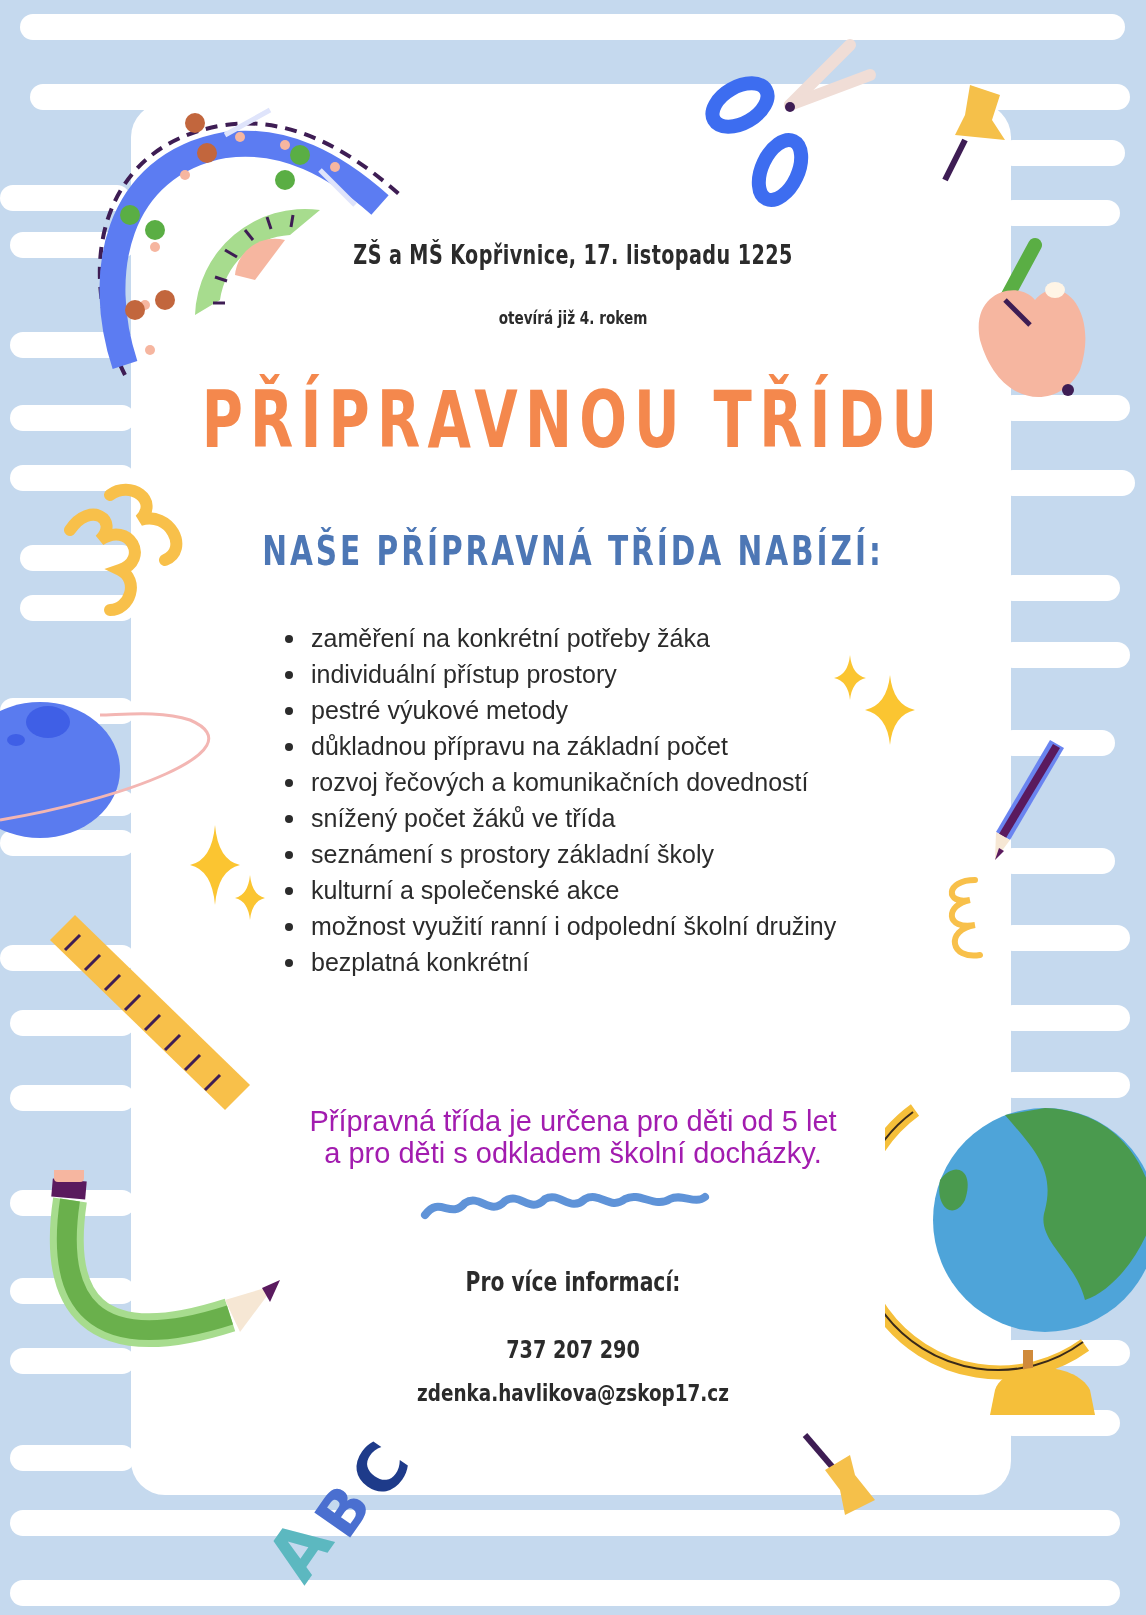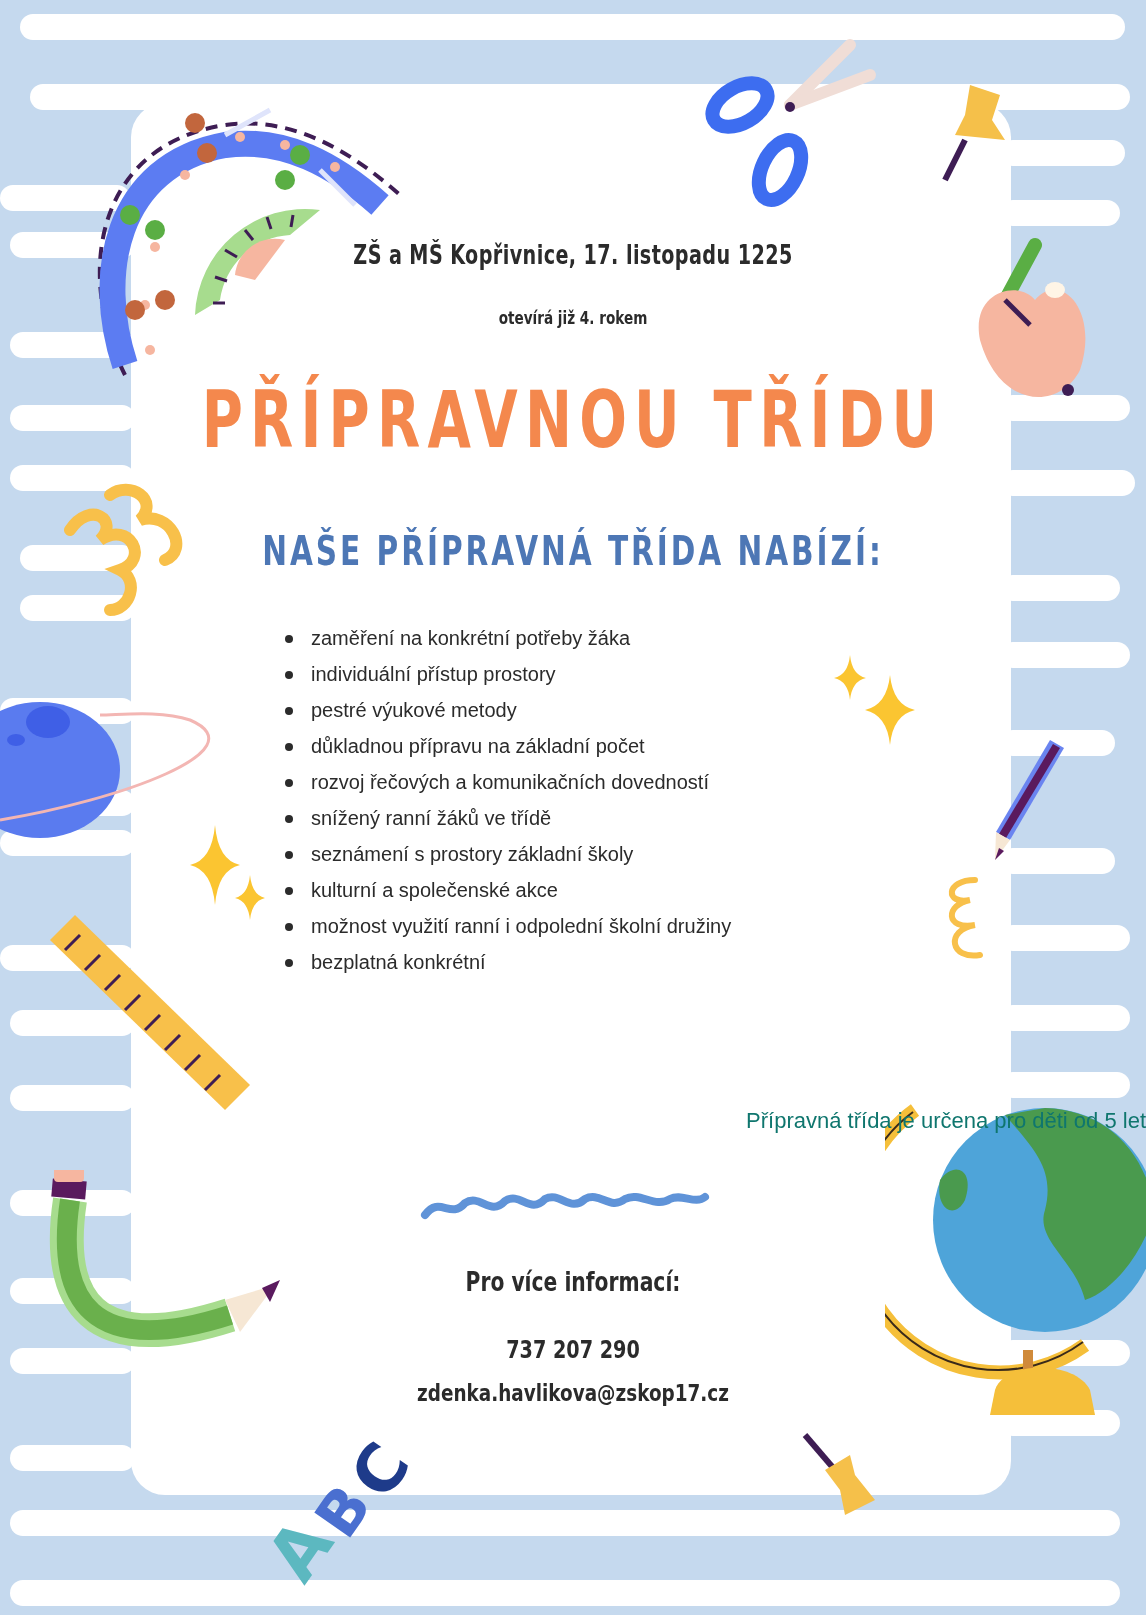--- a/index.html
+++ b/index.html
@@ -6,23 +6,23 @@
   body { width:1146px; height:1615px; position:relative; overflow:hidden; background:#c5d9ee; font-family:"Liberation Sans", sans-serif; }
   .stripe { position:absolute; height:26px; background:#ffffff; border-radius:13px; }
   .card { position:absolute; left:131px; top:103px; width:880px; height:1392px; background:#ffffff; border-radius:34px; }
   .deco { position:absolute; }
   .txt { position:absolute; left:0; width:1146px; text-align:center; }
   .school { top:240px; font-family:"DejaVu Sans Condensed","DejaVu Sans", sans-serif; font-size:26px; font-weight:bold; color:#2b2b2b; letter-spacing:0.5px; left:0; width:1146px; transform:scaleX(0.82); transform-origin:center; }
   .subline { top:308px; font-family:"DejaVu Sans", sans-serif; font-size:17px; font-weight:bold; color:#2b2b2b; transform:scaleX(0.8); }
   .title { top:375px; font-family:"DejaVu Sans", sans-serif; font-size:78px; font-weight:bold; color:#f4884d; letter-spacing:10px; transform:scaleX(0.72); }
   .subtitle { top:528px; font-family:"DejaVu Sans", sans-serif; font-size:40px; font-weight:bold; color:#4d77b5; letter-spacing:4px; transform:scaleX(0.74); }
   ul.list { position:absolute; left:285px; top:620px; margin:0; padding:0; list-style:none; }
-  ul.list li { font-family:"Liberation Sans", sans-serif; font-size:20px; color:#2b2b2b; line-height:36px; height:36px; position:relative; padding-left:26px; white-space:nowrap; }
+  ul.list li { font-family:"Liberation Sans", sans-serif; font-size:25px; color:#2b2b2b; line-height:36px; height:36px; position:relative; padding-left:26px; white-space:nowrap; }
   ul.list li::before { content:""; position:absolute; left:0; top:15px; width:8px; height:8px; border-radius:50%; background:#2b2b2b; }
-  .note { top:1105px; font-family:"Liberation Sans", sans-serif; font-size:22px; color:#0f766e; line-height:32px;text-align:right; }
+  .note { top:1105px; font-family:"Liberation Sans", sans-serif; font-size:29px; color:#a21caf; line-height:32px; }
   .note span { display:block; }
   .more { top:1267px; font-family:"DejaVu Sans", sans-serif; font-size:26px; font-weight:bold; color:#2b2b2b; transform:scaleX(0.78); }
   .phone { top:1336px; font-family:"DejaVu Sans", sans-serif; font-size:24px; font-weight:bold; color:#2b2b2b; transform:scaleX(0.8); }
   .email { top:1380px; font-family:"DejaVu Sans", sans-serif; font-size:23px; font-weight:bold; color:#2b2b2b; transform:scaleX(0.8); }
 </style>
 </head>
 <body>
 
 <div>
   <div class="stripe" style="left:20px; top:14px; width:1105px;"></div>
@@ -205,26 +205,27 @@
 <div class="txt subline">otevírá již 4. rokem</div>
 <div class="txt title">PŘÍPRAVNOU TŘÍDU</div>
 <div class="txt subtitle">NAŠE PŘÍPRAVNÁ TŘÍDA NABÍZÍ:</div>
 
 <ul class="list">
   <li>zaměření na konkrétní potřeby žáka</li>
   <li>individuální přístup prostory</li>
   <li>pestré výukové metody</li>
   <li>důkladnou přípravu na základní počet</li>
   <li>rozvoj řečových a komunikačních dovedností</li>
-  <li>snížený ranní žáků ve třídě</li>
+  <li>snížený počet žáků ve třída</li>
   <li>seznámení s prostory základní školy</li>
   <li>kulturní a společenské akce</li>
   <li>možnost využití ranní i odpolední školní družiny</li>
   <li>bezplatná konkrétní</li>
 </ul>
 
 <div class="txt note">
   <span>Přípravná třída je určena pro děti od 5 let</span>
+  <span>a pro děti s odkladem školní docházky.</span>
 </div>
 
 <div class="txt more">Pro více informací:</div>
 <div class="txt phone">737 207 290</div>
 <div class="txt email">zdenka.havlikova@zskop17.cz</div>
 
 </body></html>

